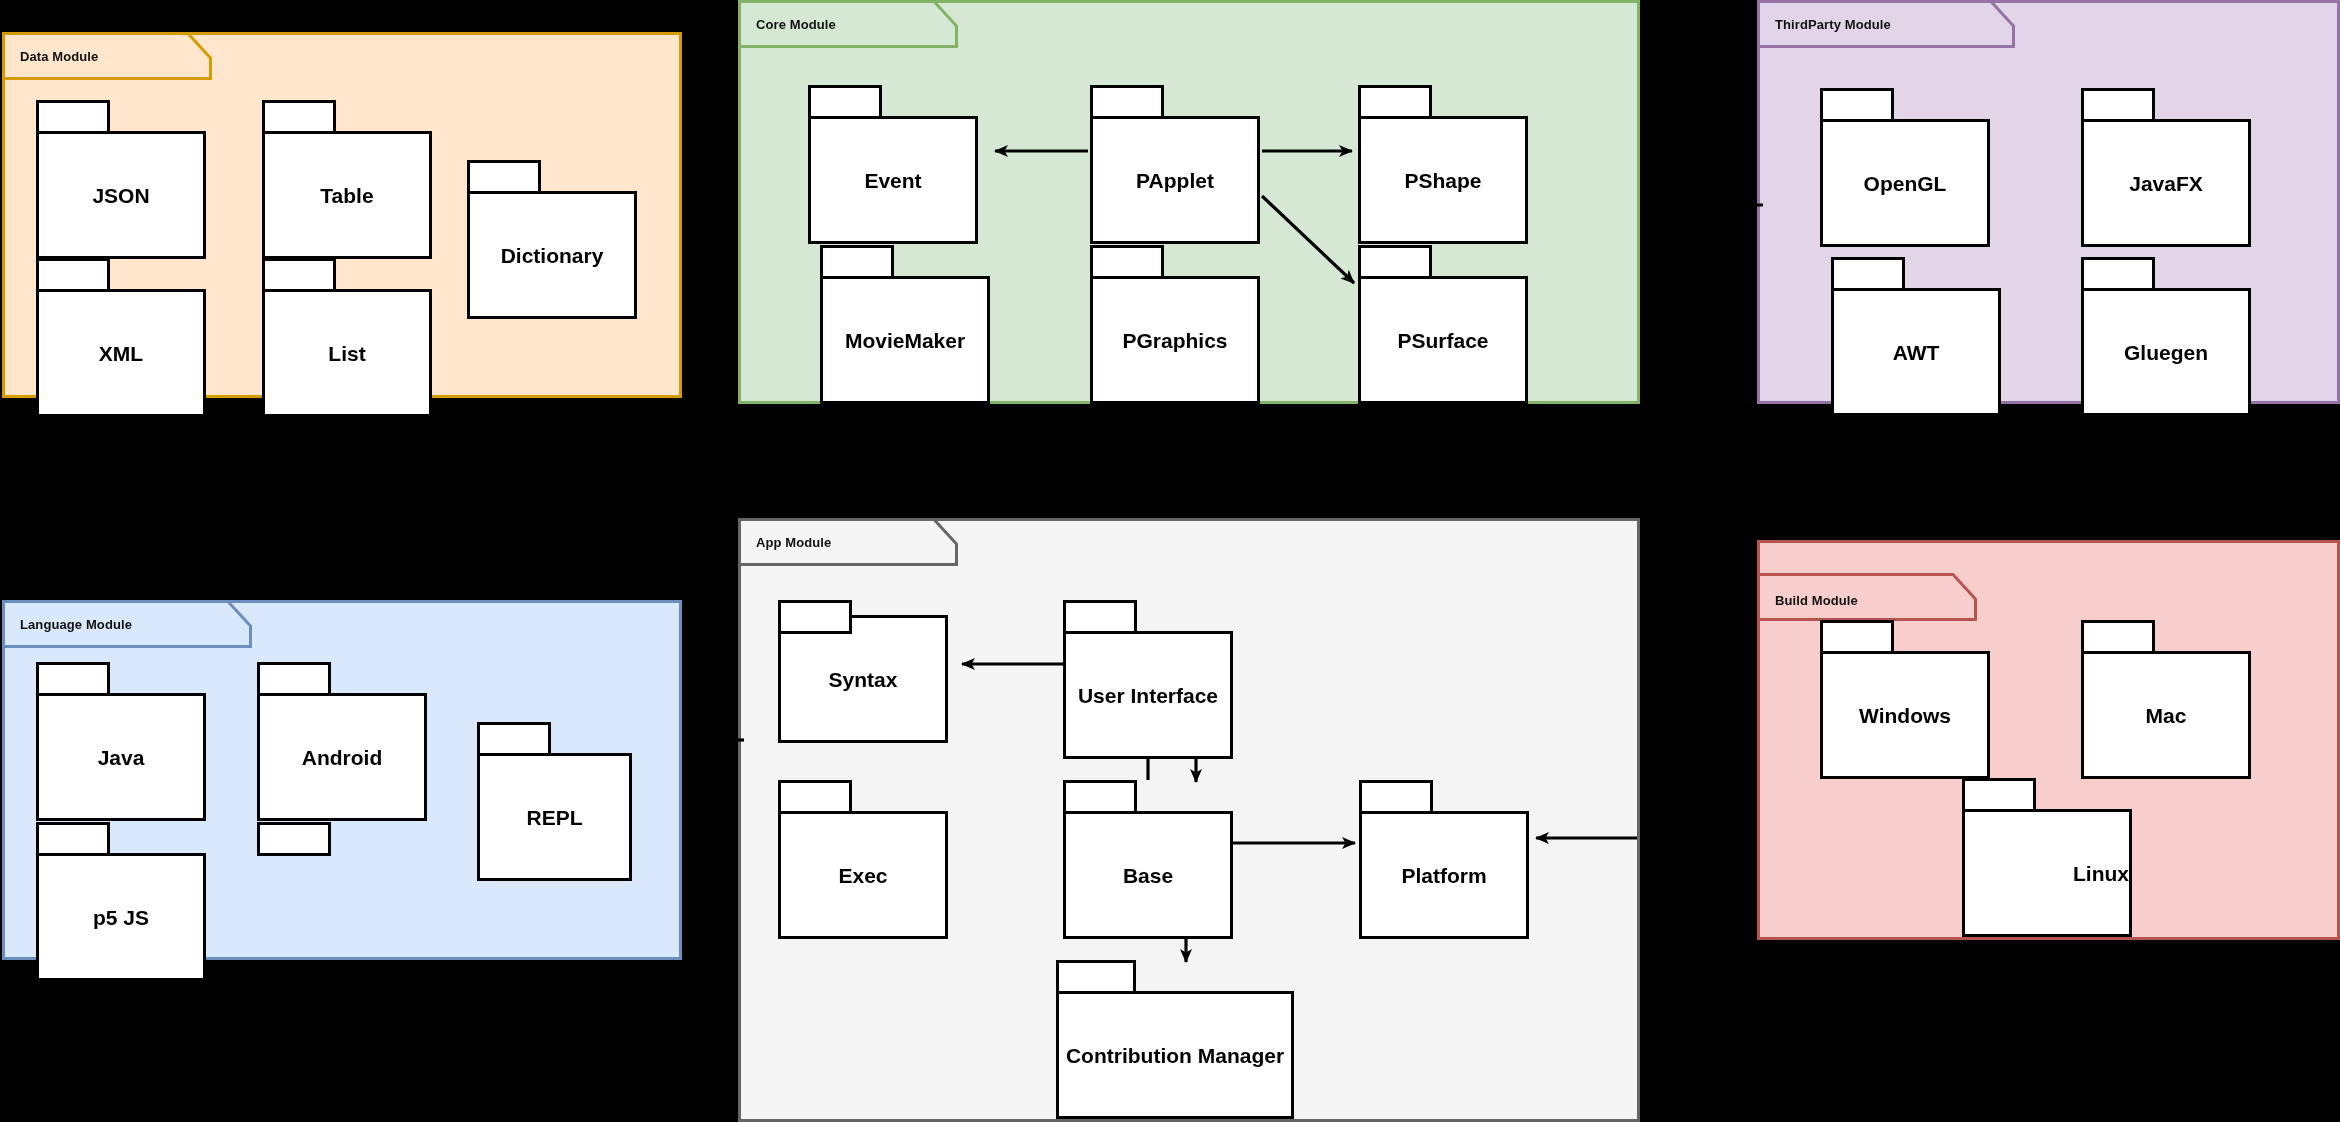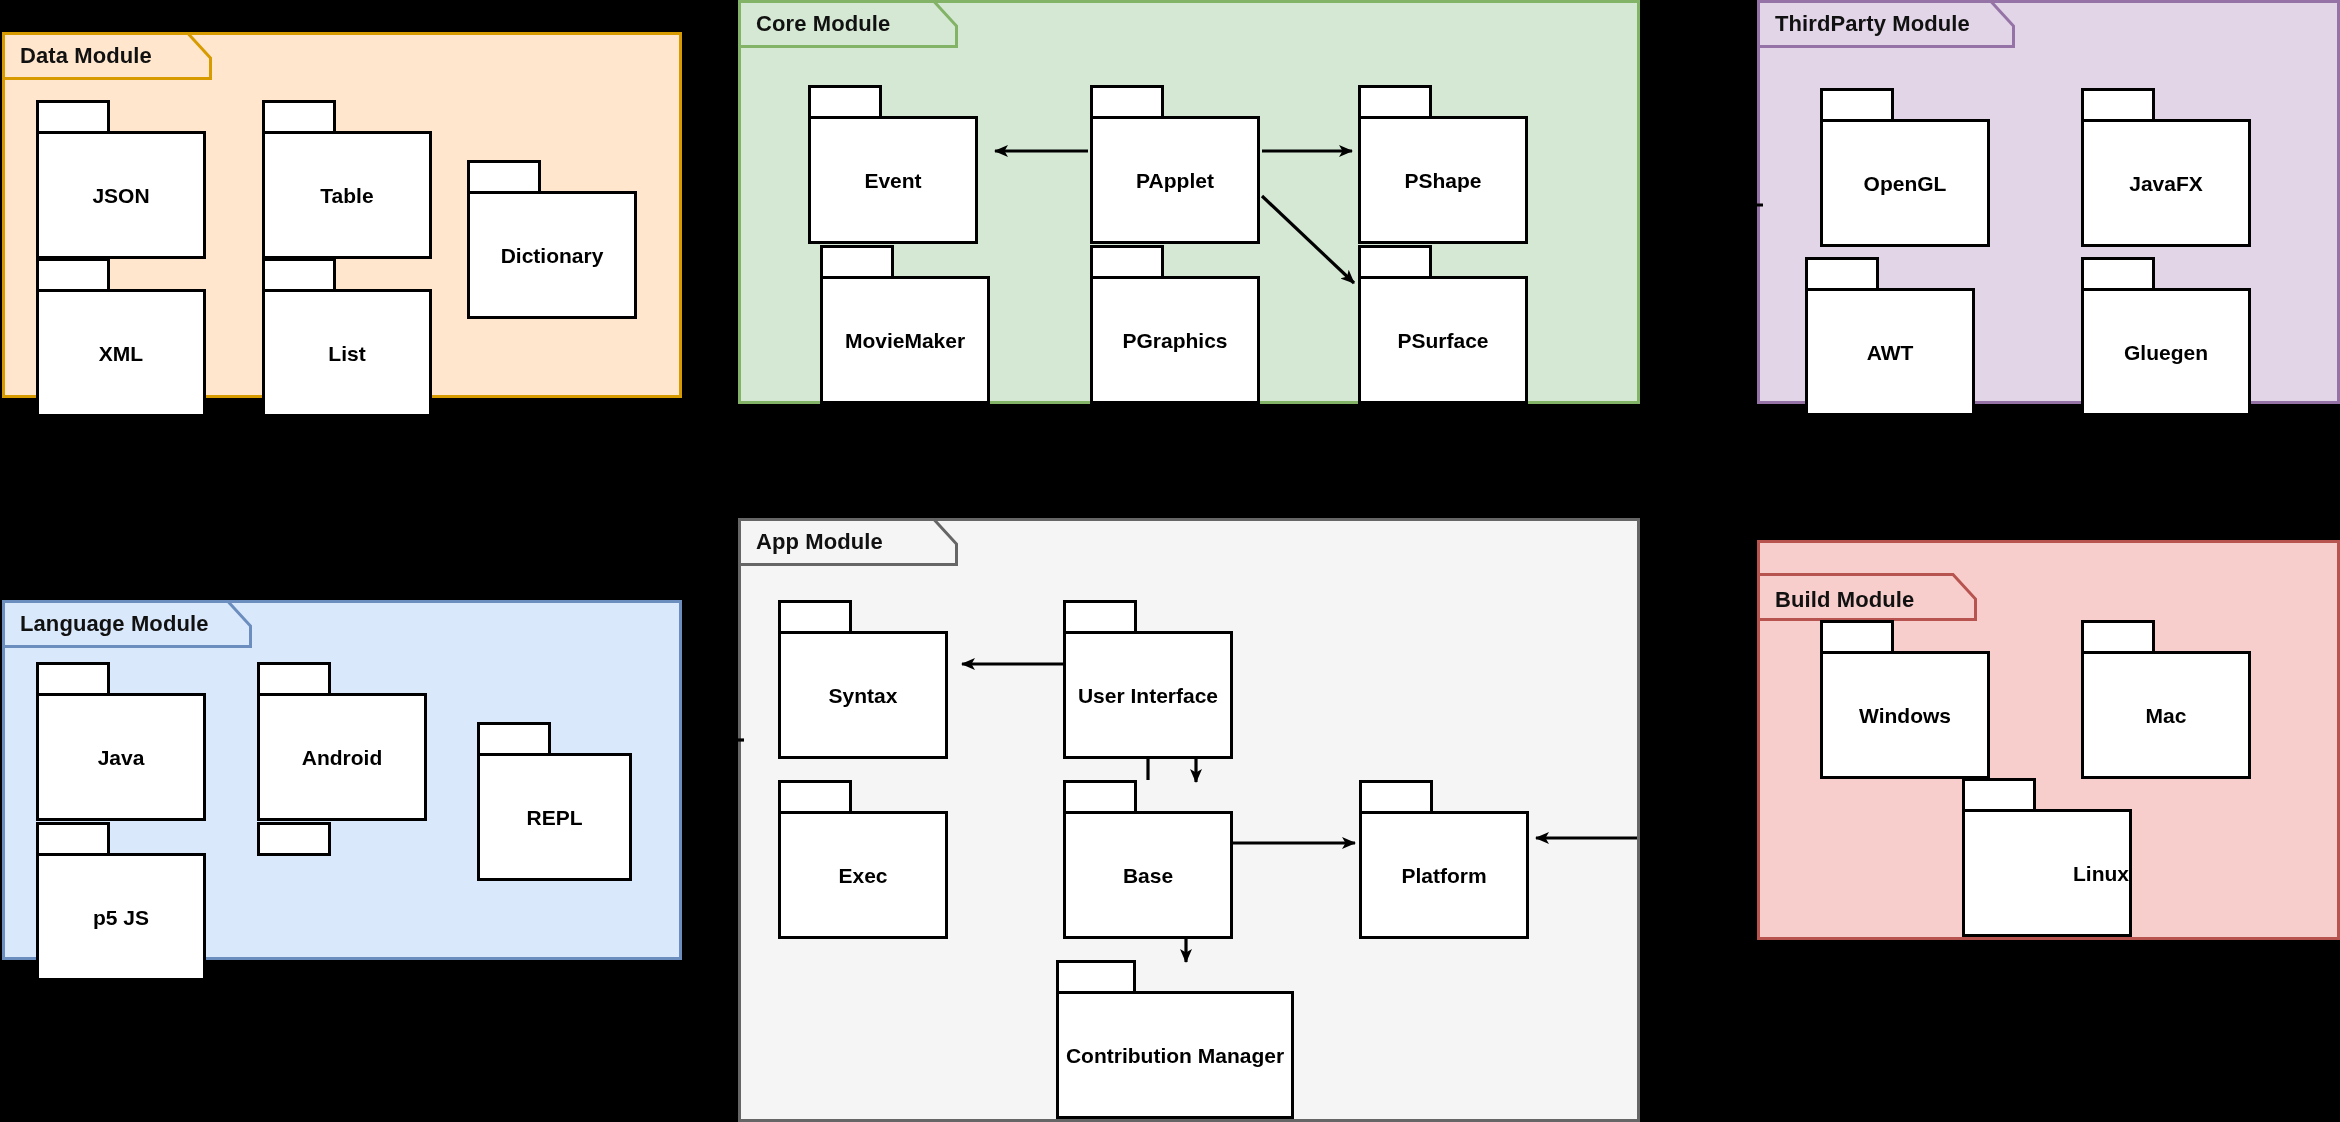--- a/index.html
+++ b/index.html
@@ -9,21 +9,21 @@
   
   #canvas{position:absolute;left:0;top:0;width:2340px;height:1122px;background:#000000;}
 
   
   .module{position:absolute;box-sizing:border-box;}
   .module .mod-body{position:absolute;left:0;top:0;width:100%;height:100%;
       box-sizing:border-box;border-width:3px;border-style:solid;}
   .module .mod-tab{position:absolute;left:0;top:0;box-sizing:border-box;
       border-width:3px;border-style:solid;border-bottom-width:3px;
       display:flex;align-items:center;}
-  .module .mod-tab-label{font-size:22px;font-weight:bold;color:#111;
+  .module .mod-tab-label{font-size:13px;font-weight:bold;color:#111;
       padding-left:18px;white-space:nowrap;letter-spacing:.1px;}
 
   
   .pkg{position:absolute;}
   .pkg .pkg-tab{position:absolute;left:0;top:0;height:34px;
       background:#ffffff;border:3px solid #000;box-sizing:border-box;z-index:2;}
   .pkg .pkg-box{position:absolute;left:0;box-sizing:border-box;
       background:#ffffff;border:3px solid #000;display:flex;
       align-items:center;justify-content:center;z-index:1;}
   .pkg .pkg-label{font-size:21px;font-weight:bold;color:#000;
@@ -136,21 +136,21 @@
         <div class="pkg-box" style="top: 31px; width: 170px; height: 128px;">
           <span class="pkg-label">OpenGL</span>
         </div>
       </div>
       <div class="pkg" style="left: 324px; top: 88px; width: 170px; height: 162px;">
         <div class="pkg-tab" style="width: 74px;"></div>
         <div class="pkg-box" style="top: 31px; width: 170px; height: 128px;">
           <span class="pkg-label">JavaFX</span>
         </div>
       </div>
-      <div class="pkg" style="left: 48px; top: 257px; width: 170px; height: 162px;">
+      <div class="pkg" style="left: 74px; top: 257px; width: 170px; height: 162px;">
         <div class="pkg-tab" style="width: 74px;"></div>
         <div class="pkg-box" style="top: 31px; width: 170px; height: 128px;">
           <span class="pkg-label">AWT</span>
         </div>
       </div>
       <div class="pkg" style="left: 324px; top: 257px; width: 170px; height: 162px;">
         <div class="pkg-tab" style="width: 74px;"></div>
         <div class="pkg-box" style="top: 31px; width: 170px; height: 128px;">
           <span class="pkg-label">Gluegen</span>
         </div>
@@ -195,21 +195,21 @@
     <div class="module" style="left: 738px; top: 518px; width: 902px; height: 604px;">
       <div class="mod-body" style="background: rgb(245, 245, 245); border-color: rgb(102, 102, 102);"></div>
       <div class="mod-tab" style="width: 220px; height: 48px; border: none; background: transparent;">
         <svg width="220" height="48" viewBox="0 0 220 48" style="position: absolute; left: 0px; top: 0px;">
           <path d="M1.5,1.5 L196,1.5 L218.5,26 L218.5,46.5 L196,46.5 L1.5,46.5 Z" fill="#f5f5f5" stroke="#666666" stroke-width="3"></path>
         </svg>
         <span class="mod-tab-label" style="position: relative; z-index: 2;">App Module</span>
       </div>
       <div class="pkg" style="left: 40px; top: 82px; width: 170px; height: 162px;">
         <div class="pkg-tab" style="width: 74px;"></div>
-        <div class="pkg-box" style="top: 31px; width: 170px; height: 128px; justify-content: center;">
+        <div class="pkg-box" style="top: 15px; width: 170px; height: 128px; justify-content: center;">
           <span class="pkg-label">Syntax</span>
         </div>
       </div>
       <div class="pkg" style="left: 325px; top: 82px; width: 170px; height: 162px;">
         <div class="pkg-tab" style="width: 74px;"></div>
         <div class="pkg-box" style="top: 31px; width: 170px; height: 128px;">
           <span class="pkg-label">User Interface</span>
         </div>
       </div>
       <div class="pkg" style="left: 40px; top: 262px; width: 170px; height: 162px;">

